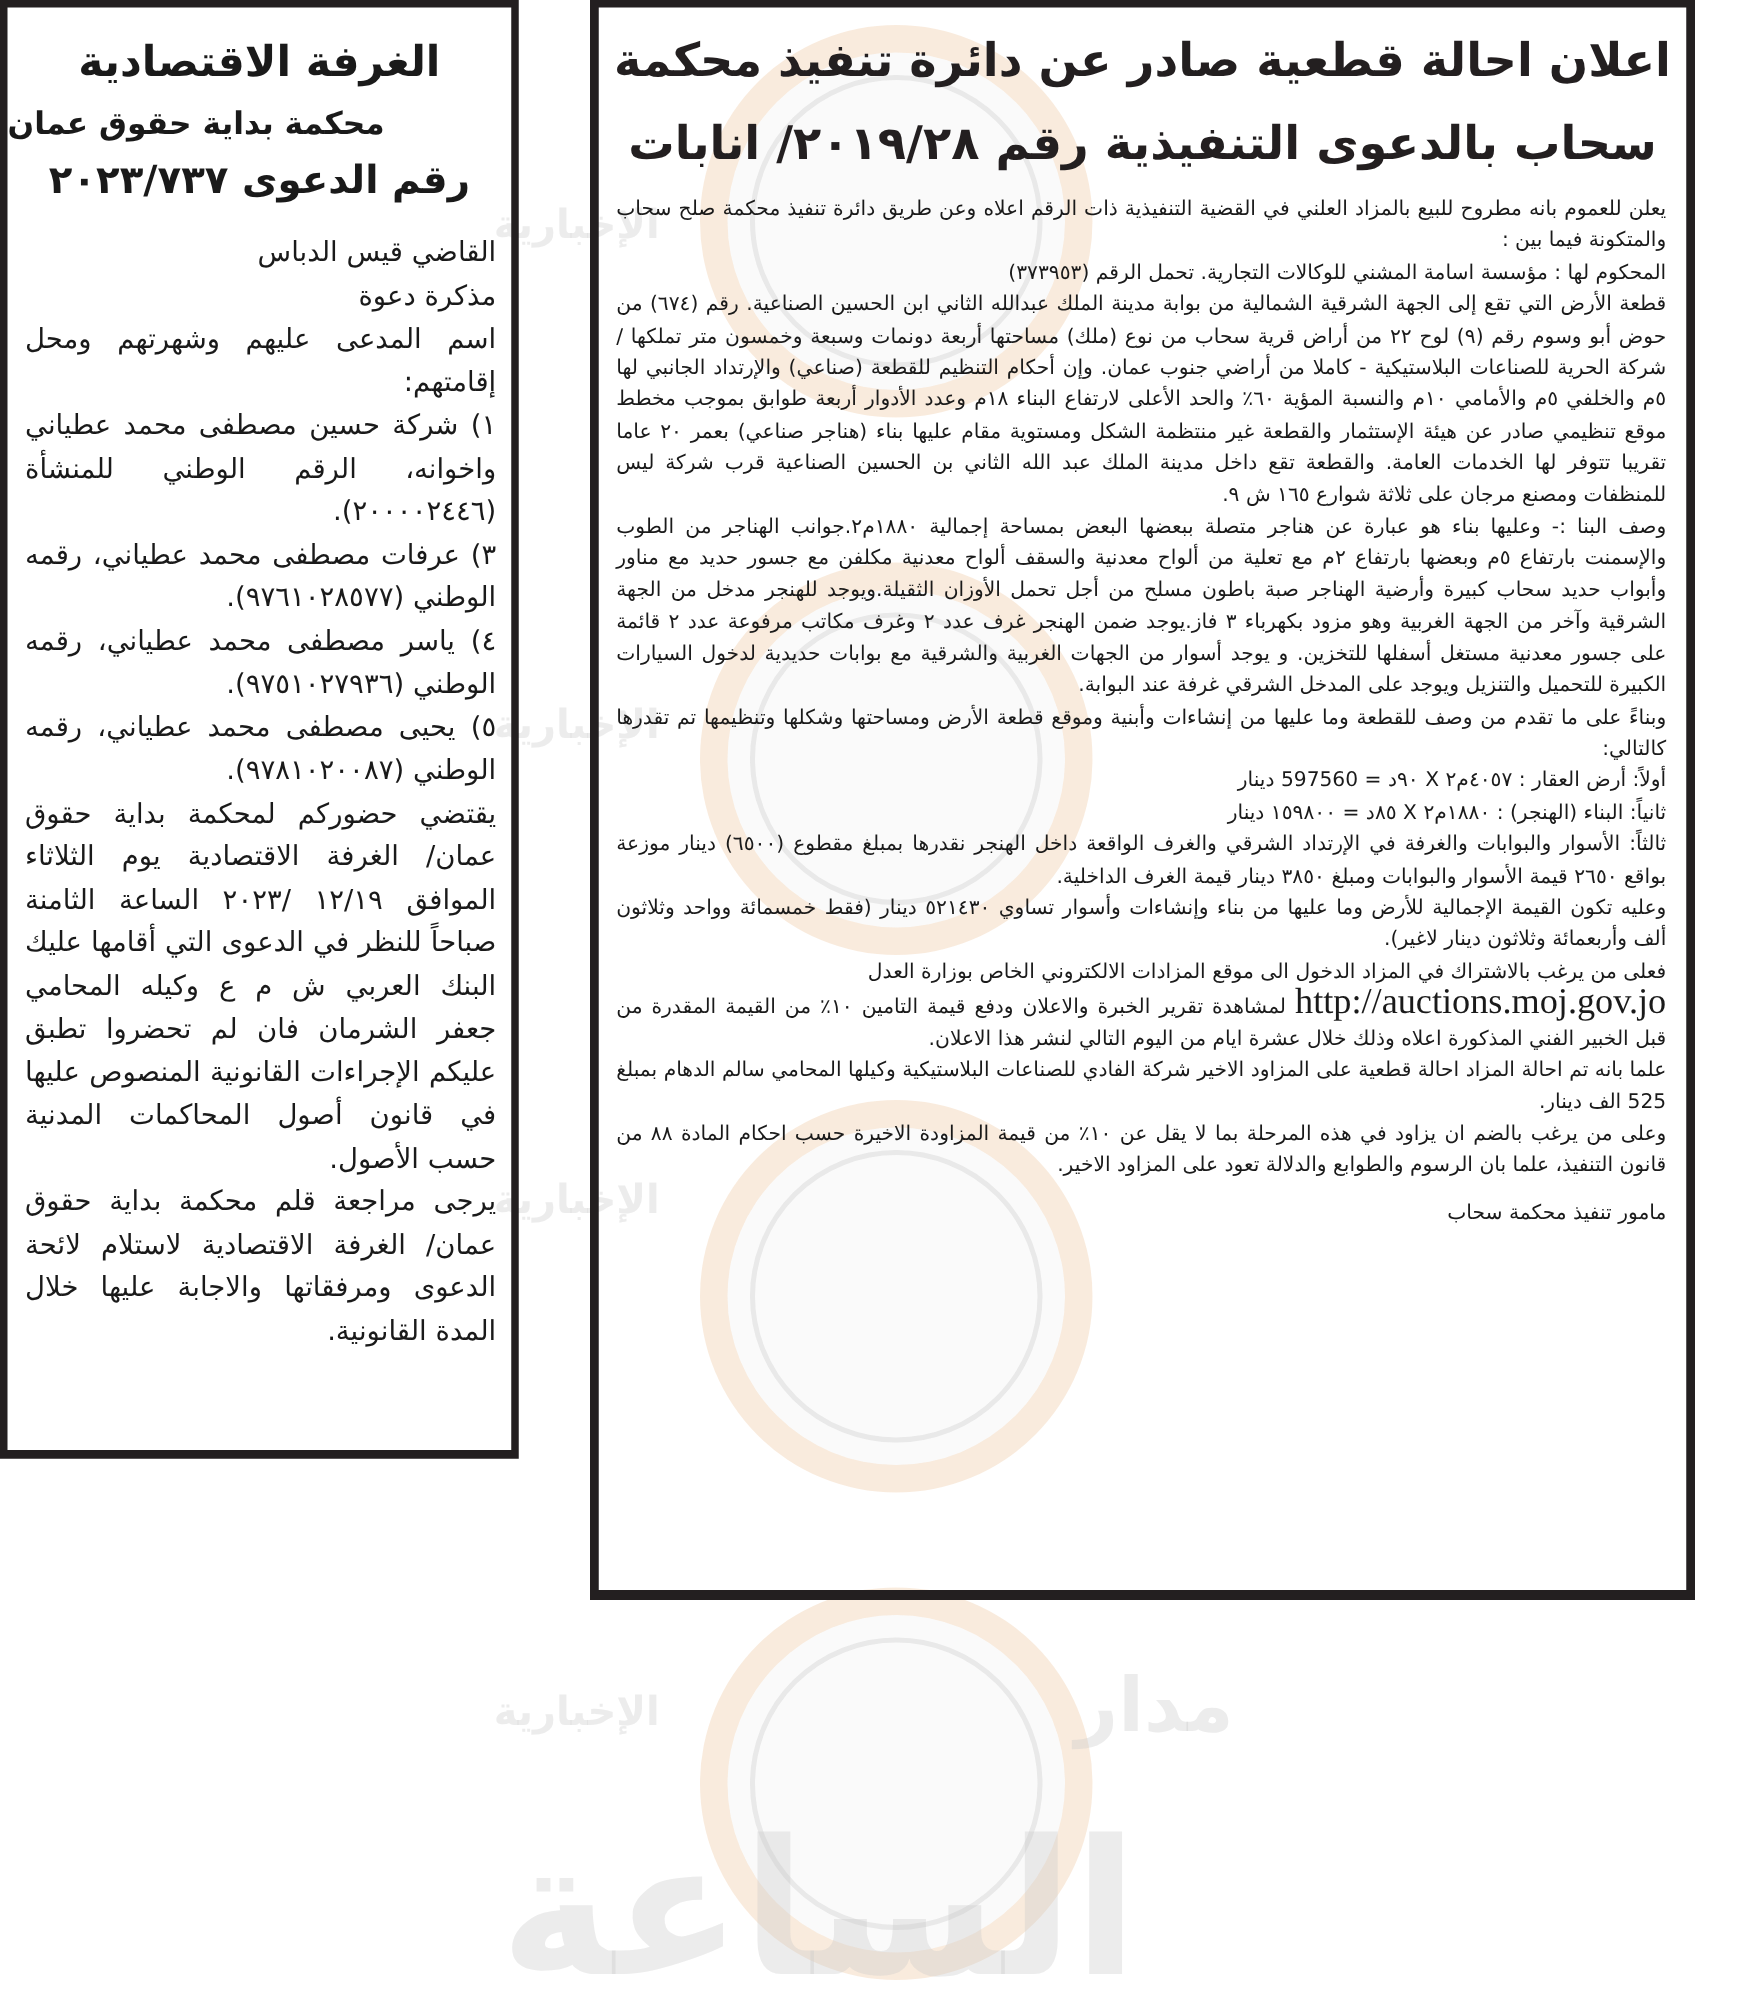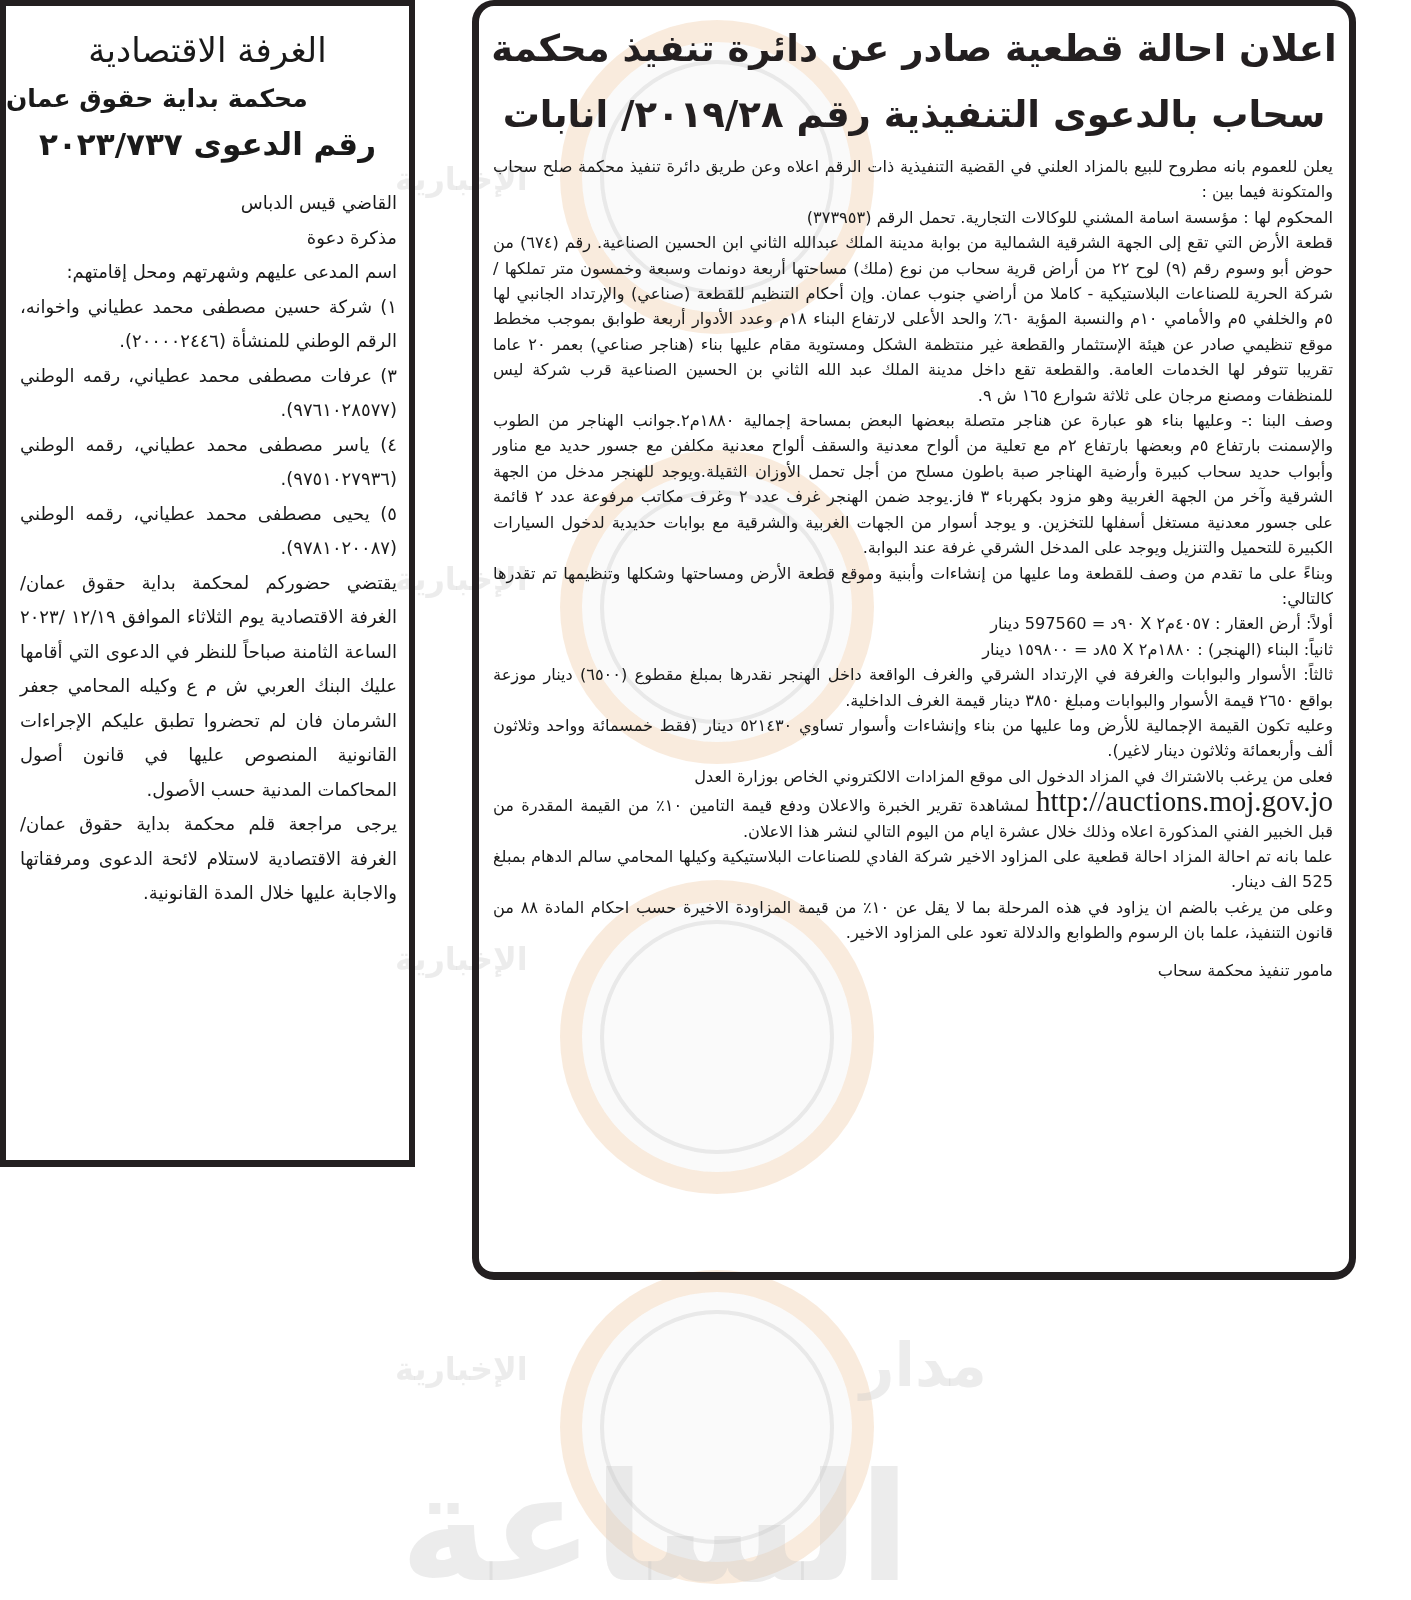--- a/index.html
+++ b/index.html
@@ -20,38 +20,38 @@
   }
   .wm-text {
     position: absolute; color: rgba(200,200,200,0.35); font-weight: bold;
     font-family: "DejaVu Sans", sans-serif; direction: rtl; white-space: nowrap;
   }
   .box {
     position: absolute; border: 7px solid #231f20; background: rgba(255,255,255,0.0);
     box-sizing: border-box; z-index: 1; direction: rtl;
   }
   #left-box { left: 0; top: 0; width: 415px; height: 1167px; border-width: 6px 6px 7px 6px; }
-  #right-box { left: 472px; top: 0; width: 884px; height: 1280px; border-width: 6px 7px 8px 7px; border-radius: 22px; }
+  #right-box { left: 472px; top: 0; width: 884px; height: 1280px; border-width: 6px 7px 8px 7px; }
 
   .title-main {
     font-family: "DejaVu Sans", sans-serif; font-weight: bold; text-align: center;
     font-size: 37px; line-height: 66px; margin: 10px 10px 0 10px; color: #231f20;
   }
   .body-right {
     font-family: "DejaVu Sans", sans-serif; font-size: 16.2px; line-height: 25.4px;
     padding: 6px 16px 0 14px; text-align: justify; text-align-last: right;
   }
   .body-right p { margin: 0; }
   .url { font-family: "Liberation Serif", serif; font-size: 29px; direction: ltr; unicode-bidi: embed; }
 
-  .left-title1 { font-weight: normal; font-size: 34px; text-align: center; margin: 18px 0 0 0; line-height: 52px; }
+  .left-title1 { font-weight: bold; font-size: 34px; text-align: center; margin: 18px 0 0 0; line-height: 52px; }
   .left-title2 { font-weight: bold; font-size: 25px; text-align: left; line-height: 46px; }
   .left-title3 { font-weight: bold; font-size: 31px; text-align: center; line-height: 44px; }
   .body-left {
-    font-size: 18px; line-height: 34.5px; padding: 20px 12px 0 14px; text-align: justify; text-align-last: right;
+    font-size: 22px; line-height: 34.5px; padding: 20px 12px 0 14px; text-align: justify; text-align-last: right;
   }
   .body-left p { margin: 0; }
 </style>
 </head>
 <body>
 
 <div class="wm" style="left:0;top:0;width:1411px;height:1600px;">
   <div class="wm-clock" style="left:560px;top:20px;width:270px;height:270px;"></div>
   <div class="wm-clock" style="left:560px;top:450px;width:270px;height:270px;"></div>
   <div class="wm-clock" style="left:560px;top:880px;width:270px;height:270px;"></div>

